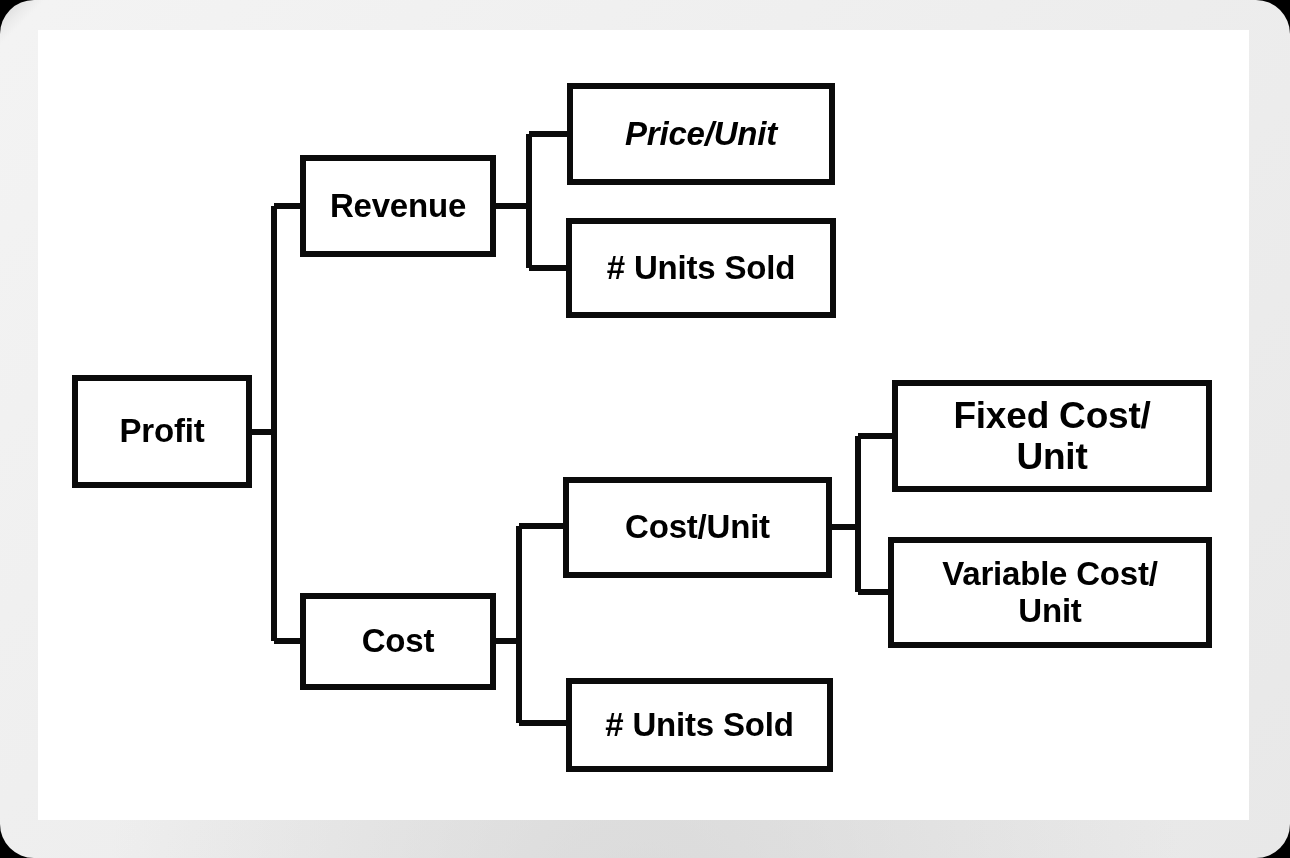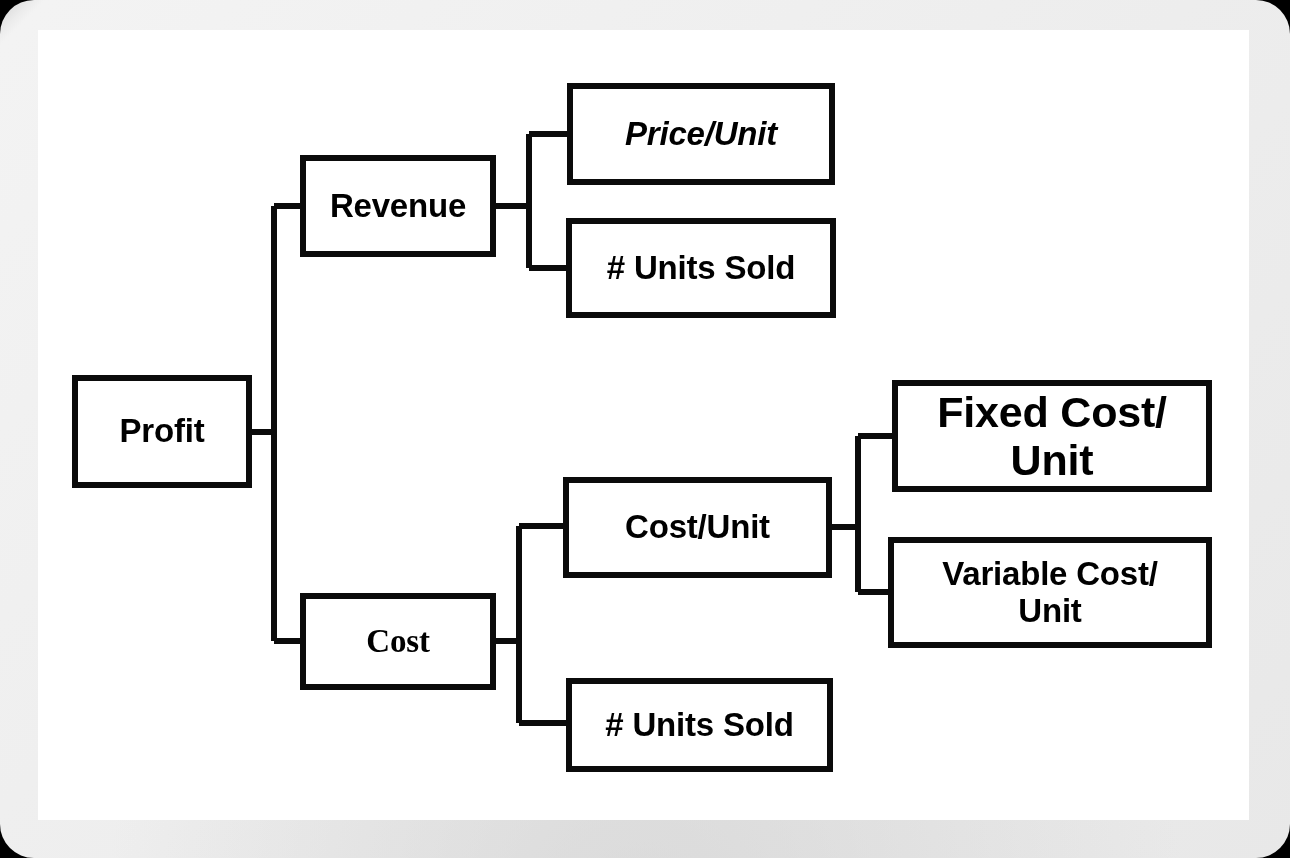--- a/index.html
+++ b/index.html
@@ -84,23 +84,23 @@
     display: block;
     padding: 0 6px;
     white-space: pre-line;
   }
 
   
   #node-profit        { left: 72px;  top: 375px; width: 180px; height: 113px; font-size: 33px; }
   #node-revenue       { left: 300px; top: 155px; width: 196px; height: 102px; font-size: 33px; }
   #node-price-unit    { left: 567px; top: 83px;  width: 268px; height: 102px; font-size: 33px; font-style: italic; }
   #node-units-sold-1  { left: 566px; top: 218px; width: 270px; height: 100px; font-size: 33px; }
-  #node-cost          { left: 300px; top: 593px; width: 196px; height: 97px;  font-size: 33px; font-family: Liberation Serif, serif; }
+  #node-cost          { left: 300px; top: 593px; width: 196px; height: 97px;  font-size: 33px; }
   #node-cost-unit     { left: 563px; top: 477px; width: 269px; height: 101px; font-size: 33px; text-align: right; }
-  #node-fixed-cost    { left: 892px; top: 380px; width: 320px; height: 112px; font-size: 43px; }
+  #node-fixed-cost    { left: 892px; top: 380px; width: 320px; height: 112px; font-size: 37px; }
   #node-variable-cost { left: 888px; top: 537px; width: 324px; height: 111px; font-size: 33px; justify-content: center; }
   #node-units-sold-2  { left: 566px; top: 678px; width: 267px; height: 94px;  font-size: 33px; }
 </style>
 </head>
 <body>
 
 <div id="frame">
   <div id="frame-inner-shade"></div>
 
   <div id="canvas"></div>

